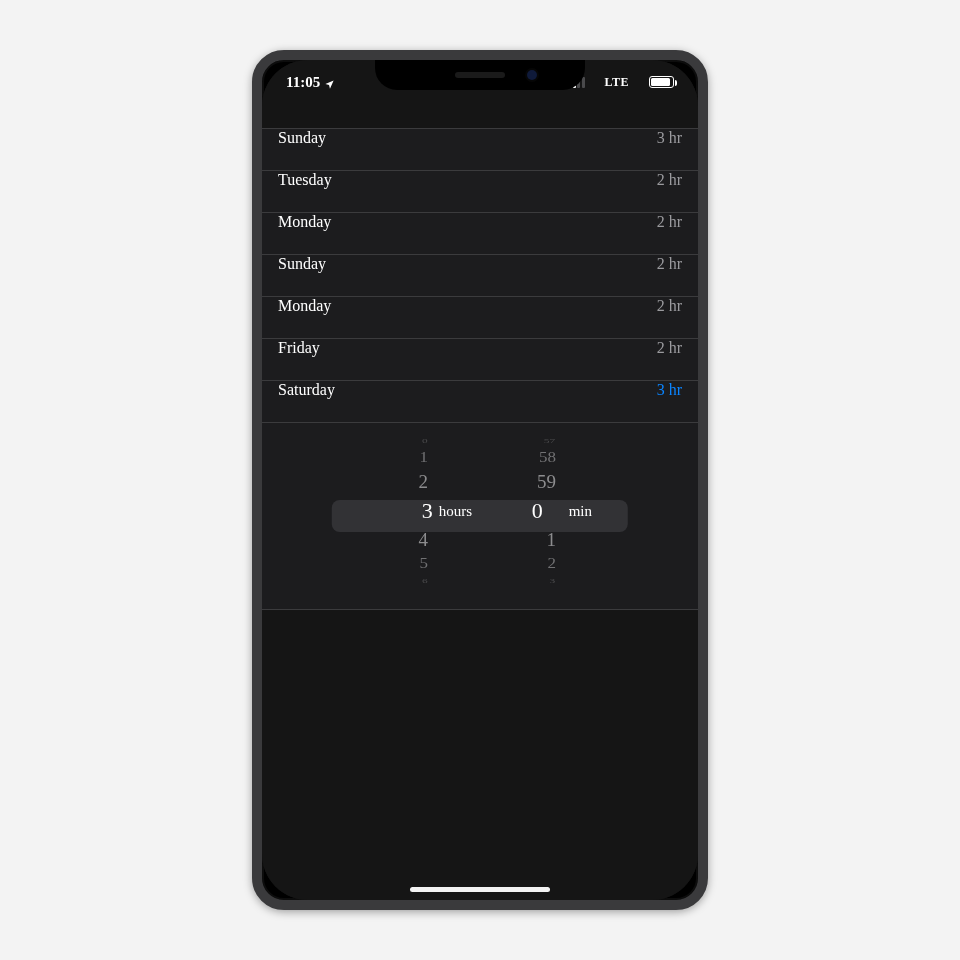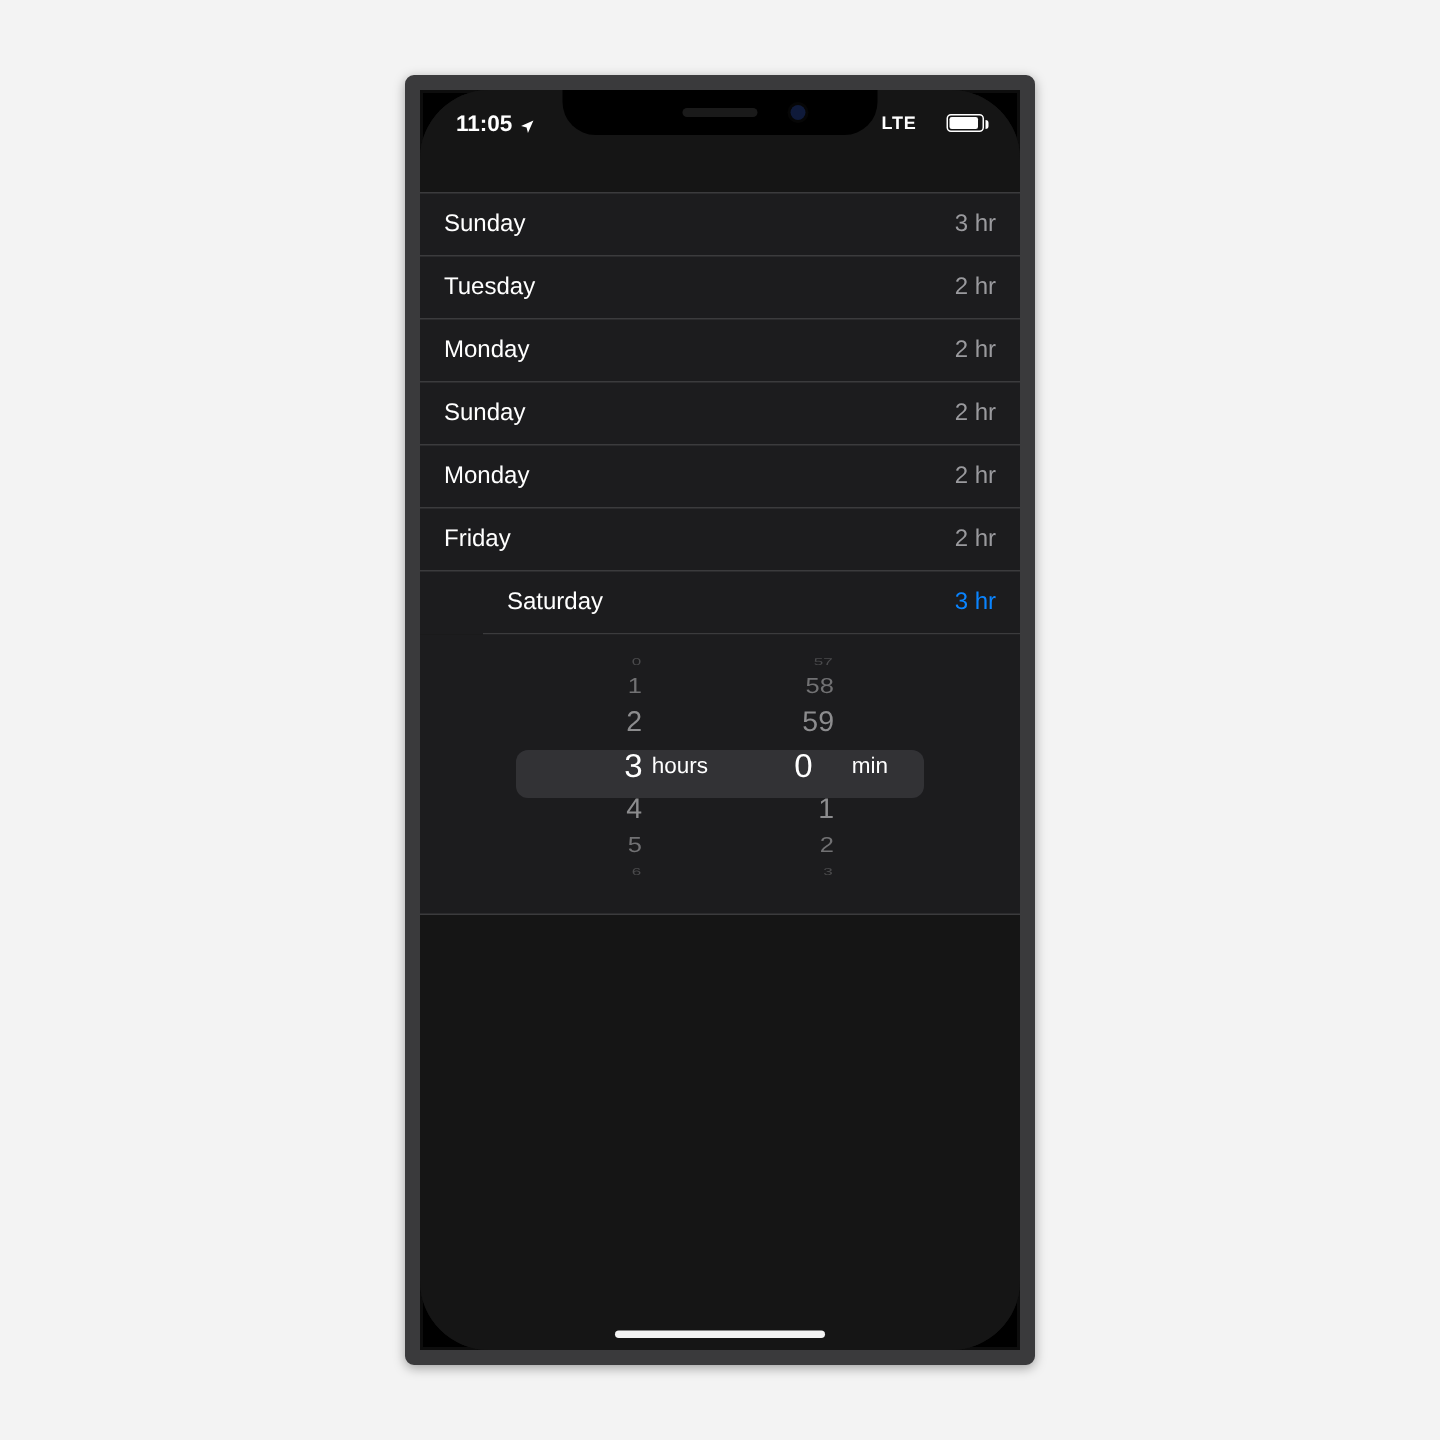--- a/index.html
+++ b/index.html
@@ -21,29 +21,30 @@
     margin:0;
     width:960px;height:960px;
     background:var(--page-bg);
     font-family:-apple-system,BlinkMacSystemFont,"Helvetica Neue",Arial,sans-serif;
     display:flex;align-items:center;justify-content:center;
     -webkit-font-smoothing:antialiased;
   }
 
   
   .phone{
-    width:420px;height:860px;
+    width:456px;height:860px;
     background:var(--screen-bg);
-    border-radius:6px;
+    border-radius:32px;
     border:10px solid #3a3a3c;
     box-shadow:
       0 0 0 2px #0d0d0d inset,
       0 2px 8px rgba(0,0,0,.35);
     position:relative;
     overflow:hidden;
+    font-family:Liberation Serif, serif;
   }
   .phone::before{
     content:"";
     position:absolute;inset:3px;
     border-radius:46px;
     box-shadow:0 0 0 2px #000 inset;
     pointer-events:none;
   }
 
   
@@ -101,27 +102,27 @@
     color:var(--accent);font-size:17px;
     cursor:pointer;
   }
   .chev{width:14px;height:22px;}
 
   .header-gap{height:24px;background:var(--app-bg);}
 
   
   .list{background:var(--cell-bg);border-top:.5px solid var(--line);}
   .row{
-    display:flex;align-items:center;justify-content:space-between;
+    display:flex;justify-content:space-between;
     height:42px;padding:0 16px;
     font-size:16px;
     border-bottom:.5px solid var(--line);
     cursor:pointer;
   }
-  .row:last-of-type{border-bottom:.5px solid var(--line);margin-left:42px;}
+  .row:last-of-type{border-bottom:.5px solid var(--line);}
   .row .val{color:var(--text-dim);font-size:16px;}
   .row.selected .val{color:var(--accent);}
 
   
   .picker-wrap{
     background:var(--cell-bg);
     padding:12px 0 22px;
     border-bottom:.5px solid var(--line);
     position:relative;
   }

